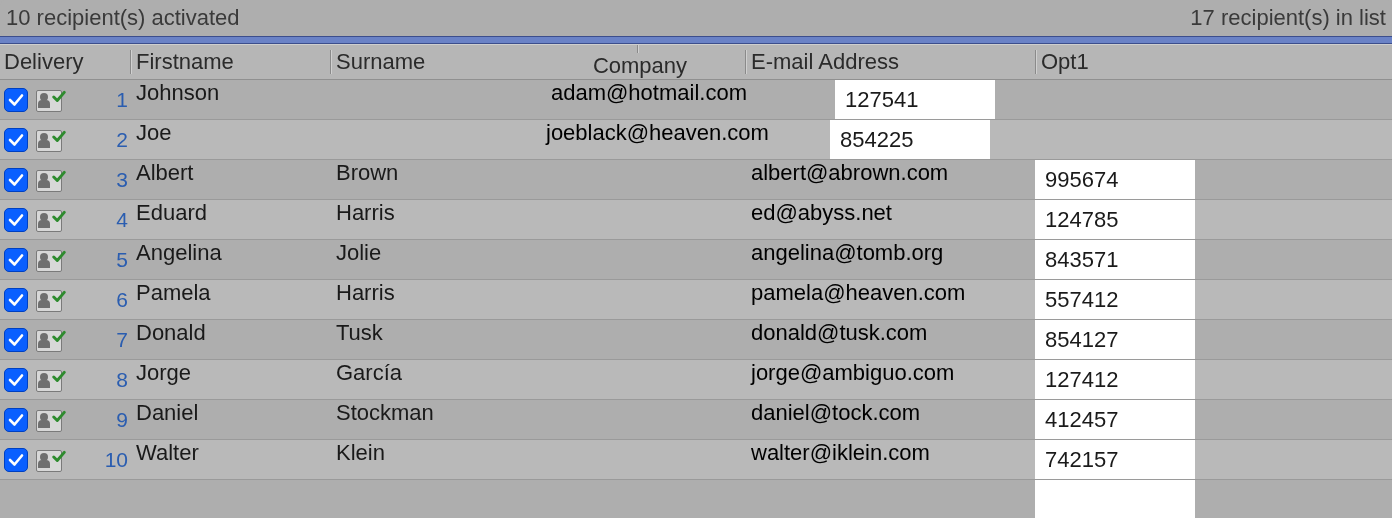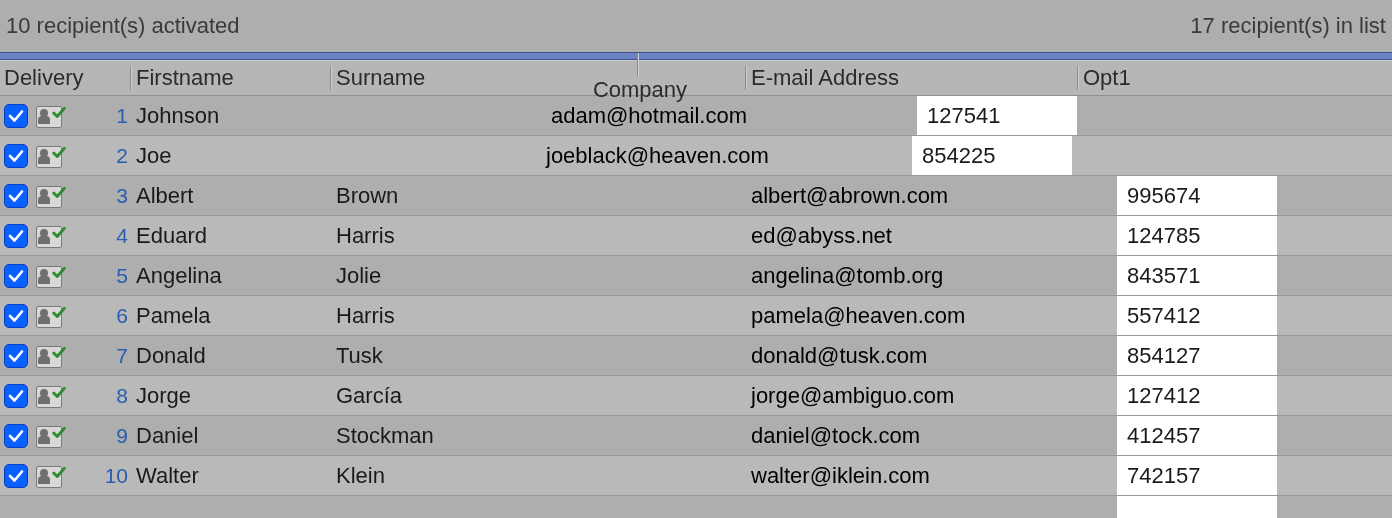--- a/index.html
+++ b/index.html
@@ -9,56 +9,55 @@
     font-family: -apple-system, "Helvetica Neue", Arial, sans-serif;
     font-size: 22px;
     background: #aeaeae;
     overflow: hidden;
     color: #1a1a1a;
   }
   .statusbar {
     display: flex;
     justify-content: space-between;
     align-items: center;
-    height: 52px;
+    height: 36px;
     padding: 0 6px;
     background: #aeaeae;
     color: #3a3a3a;
     font-size: 22px;
     border-radius: 6px;
   }
   .hl-strip {
     height: 8px;
     background: #6a82c6;
     border-top: 1px solid #3c4e8c;
     border-bottom: 1px solid #3c4e8c;
   }
   .table {
     width: 100%;
   }
   .row {
     display: flex;
-    align-items: center;
     height: 40px;
     border-bottom: 1px solid #9a9a9a;
   }
   .header-row {
     height: 36px;
     background: #b6b6b6;
     border-top: 1px solid #cfcfcf;
     border-bottom: 1px solid #909090;
   }
   .cell { overflow: hidden; white-space: nowrap; }
   .col-delivery { width: 130px; display:flex; align-items:center; padding-left: 4px; }
   .col-firstname { width: 200px; padding-left: 6px; }
   .col-surname   { width: 205px; padding-left: 6px; }
   .col-company   { width: 210px; padding-left: 6px; flex-direction: column; }
-  .col-email     { width: 332px; padding-left: 6px; }
+  .col-email     { width: 290px; padding-left: 6px; }
   .col-opt1      { width: 160px; padding-left: 10px; }
-  .col-opt1.body { background: #ffffff; height:100%; display:flex; align-items:center;margin-left:40px; }
+  .col-opt1.body { background: #ffffff; height:100%; display:flex; align-items:center; }
   .col-rest      { flex: 1; }
 
   .hdr-label { color: #2b2b2b; }
   .hdr-sep {
     width: 2px; height: 24px;
     background: #8a8a8a;
     border-right: 1px solid #d0d0d0;
     margin-right: 4px;
   }
   .header-row .col-firstname,

